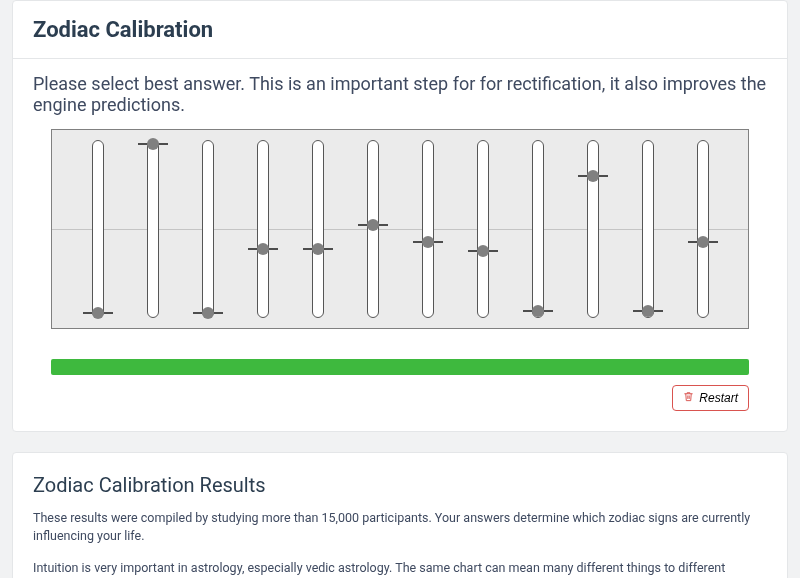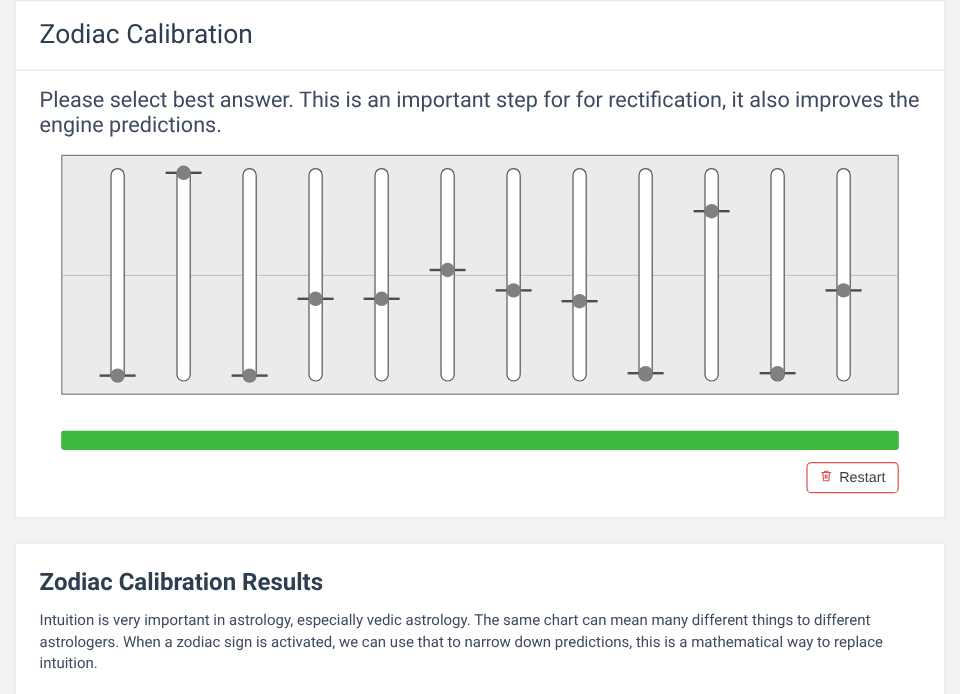--- a/index.html
+++ b/index.html
@@ -16,21 +16,21 @@
     margin-top: 0;
     overflow: hidden;
   }
   .card + .card { margin-top: 20px; }
   .card-header {
     padding: 16px 20px;
     border-bottom: 1px solid #e4e6e8;
   }
   .card-title {
     font-size: 22px;
-    font-weight: 400;
+    font-weight: 700;
     color: #2c3e50;
   }
   .card-body { padding: 14px 20px 20px 20px; }
   .intro-text {
     font-size: 18px;
     color: #3f4a60;
     margin-bottom: 14px;
   }
   .chart {
     border: 1px solid #808080;
@@ -94,34 +94,35 @@
     background: #3eb93e;
     border-radius: 2px;
   }
   .restart-row {
     display: flex;
     justify-content: flex-end;
     margin: 10px 18px 0 18px;
   }
   .btn-restart {
     border: 1px solid #d9534f;
-    color: #404040;
+    color: #000000;
     background: #ffffff;
     border-radius: 4px;
     font-size: 12px;
     padding: 5px 10px;
     display: inline-flex;
     align-items: flex-start;
     gap: 5px;
     cursor: pointer;
+    font-style: italic;
   }
   .btn-restart svg { width: 11px; height: 11px; }
   .results-heading {
     font-size: 20px;
-    font-weight: 700;
+    font-weight: 400;
     color: #2c3e50;
     margin-bottom: 12px;
   }
   .results-text {
     font-size: 12.5px;
     color: #3f4a60;
     margin-bottom: 14px;
     line-height: 1.45;
   }
   .results-card .card-body { padding: 20px 20px 10px 20px; }
@@ -200,16 +201,17 @@
         </span>
         <span>Restart</span>
       </button>
     </div>
   </div>
 </div>
 
 <div class="card results-card">
   <div class="card-body">
     <h3 class="results-heading">Zodiac Calibration Results</h3>
+    <p class="results-text">These results were compiled by studying more than 15,000 participants. Your answers determine which zodiac signs are currently influencing your life.</p>
     <p class="results-text">Intuition is very important in astrology, especially vedic astrology. The same chart can mean many different things to different astrologers. When a zodiac sign is activated, we can use that to narrow down predictions, this is a mathematical way to replace intuition.</p>
 
   </div>
 </div>
 
 </body></html>

